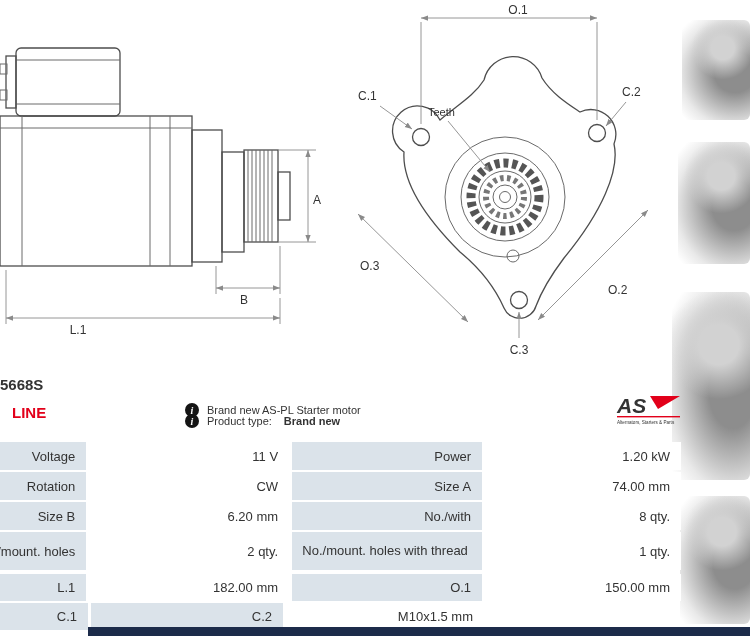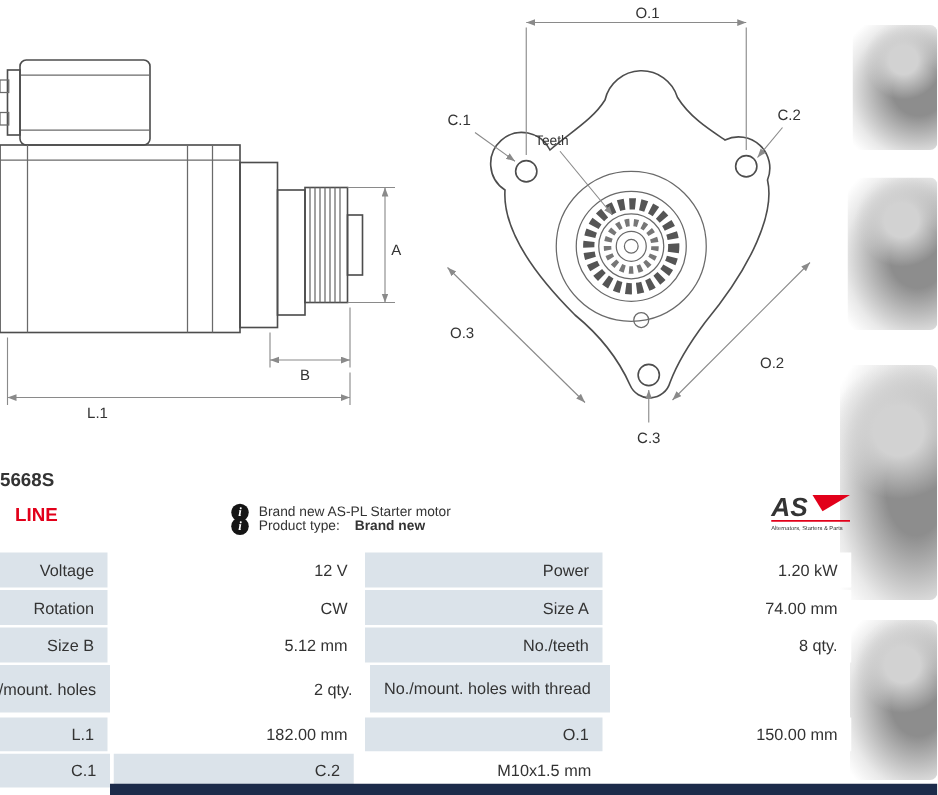--- a/index.html
+++ b/index.html
@@ -202,43 +202,44 @@
     <text x="1" y="19" font-size="21" font-weight="bold" font-style="italic" fill="#e2001a">AS</text>
     <polygon points="34,2 64,2 42,15" fill="#e2001a"></polygon>
     <rect x="1" y="22" width="63" height="1.4" fill="#e2001a"></rect>
     <text x="1" y="30" font-size="4.6" fill="#555">Alternators, Starters &amp; Parts</text>
   </svg>
 
   <div class="spec-table">
 
     <div class="spec-row">
       <div class="cell lab c1">Voltage</div>
-      <div class="cell val c2">12 V</div>
+      <div class="cell val c2">11 V</div>
       <div class="cell lab c3">Power</div>
       <div class="cell val c4">1.20 kW</div>
     </div>
 
     <div class="spec-row">
       <div class="cell lab c1">Rotation</div>
       <div class="cell val c2">CW</div>
       <div class="cell lab c3">Size A</div>
       <div class="cell val c4">74.00 mm</div>
     </div>
 
     <div class="spec-row">
       <div class="cell lab c1">Size B</div>
-      <div class="cell val c2">5.12 mm</div>
-      <div class="cell lab c3">No./teeth</div>
+      <div class="cell val c2">6.20 mm</div>
+      <div class="cell lab c3">No./with</div>
       <div class="cell val c4">8 qty.</div>
     </div>
 
     <div class="spec-row row-tall">
       <div class="cell lab c1">No./mount. holes</div>
       <div class="cell val c2">2 qty.</div>
       <div class="cell lab c3 center">No./mount. holes with thread</div>
+      <div class="cell val c4">1 qty.</div>
     </div>
 
     <div class="spec-row row-short gap-top">
       <div class="cell lab c1">L.1</div>
       <div class="cell val c2">182.00 mm</div>
       <div class="cell lab c3">O.1</div>
       <div class="cell val c4">150.00 mm</div>
     </div>
 
     <div class="spec-row row-short">

